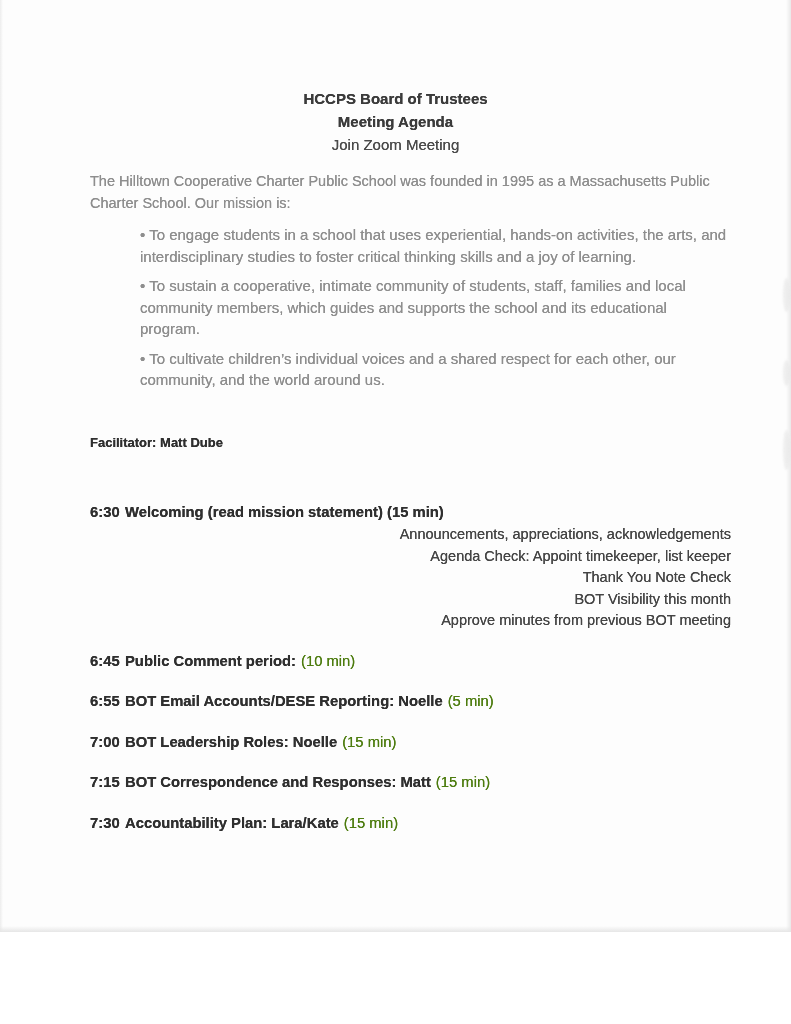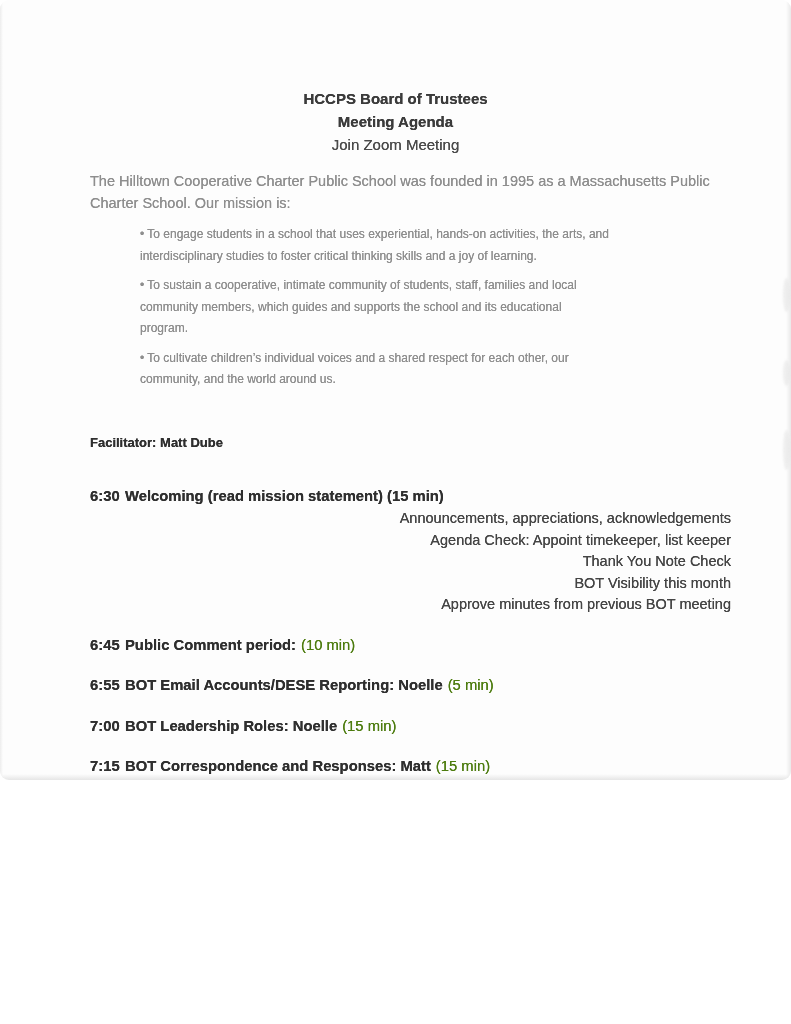--- a/index.html
+++ b/index.html
@@ -1,24 +1,23 @@
 <!DOCTYPE html>
 <html><head>
 <meta charset="utf-8">
 <style>
   html, body { margin: 0; padding: 0; background: #ffffff; }
   .page {
     position: relative;
     width: 791px;
-    height: 780px;
+    height: 932px;
     background: #fdfdfd;
     overflow: hidden;
     font-family: "Liberation Sans", "DejaVu Sans", sans-serif;
     box-sizing: border-box;
-    border-radius: 9px;
   }
   
   .scan-edge-left {
     position: absolute; left: 0; top: 0; bottom: 0; width: 3px;
     background: linear-gradient(to right, #ededed, rgba(255,255,255,0));
   }
   .scan-edge-right {
     position: absolute; right: 0; top: 0; bottom: 0; width: 5px;
     background: linear-gradient(to left, #e9e9e9, rgba(255,255,255,0));
   }
@@ -54,21 +53,21 @@
   
   .mission-intro {
     margin: 15px 0 0 0;
     font-size: 14.5px;
     line-height: 21.5px;
     color: #8e8e8e;
     white-space: pre-line;
   }
   .bullet {
     margin: 8px 0 0 50px;
-    font-size: 12px;
+    font-size: 15px;
     line-height: 21.5px;
     color: #8e8e8e;
     white-space: pre-line;
   }
   .b1 { margin-top: 10px; }
 
   .facilitator {
     margin: 44px 0 0 0;
     font-size: 13px;
     font-weight: bold;
@@ -77,21 +76,21 @@
 
   .agenda { margin-top: 0; }
   .agenda-item {
     display: flex;
     align-items: flex-start;
     margin-top: 19px;
     font-size: 14.8px;
     line-height: 21.5px;
     color: #333333;
   }
-  .agenda-item.first { margin-top: 36px; }
+  .agenda-item.first { margin-top: 52px; }
   .agenda-time {
     flex: 0 0 35px;
     font-weight: bold;
     color: #2f2f2f;
   }
   .agenda-body { flex: 1; }
   .agenda-title { font-weight: bold; color: #2f2f2f; }
   .agenda-duration { font-weight: normal; color: #4d7c0f; margin-left: 5px; }
   .sub-items {
     margin: 1px 0 0 12px;

